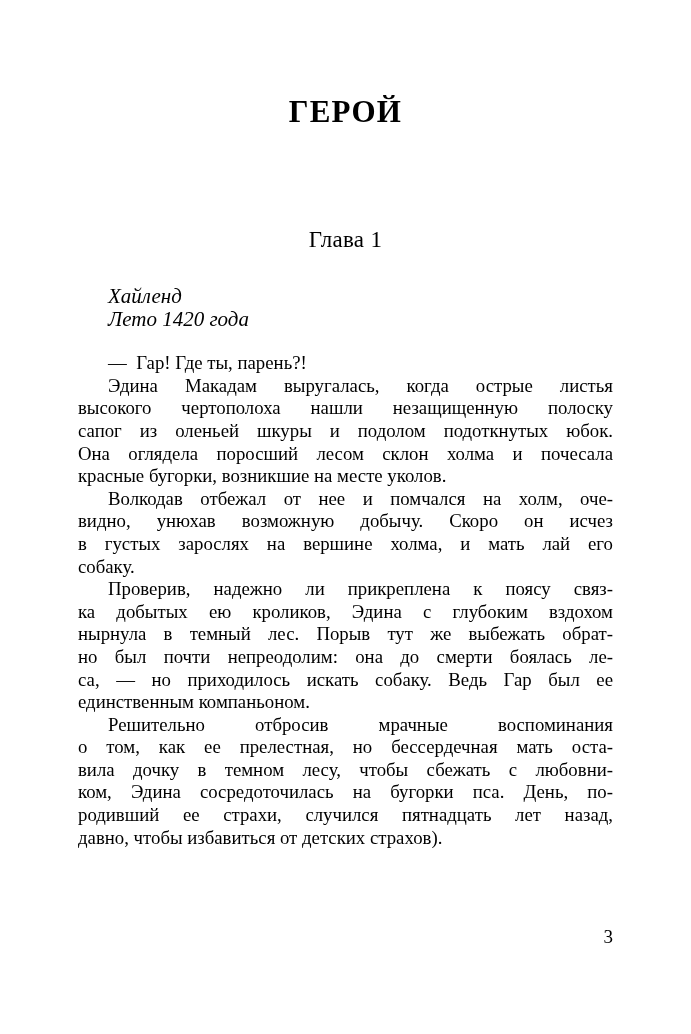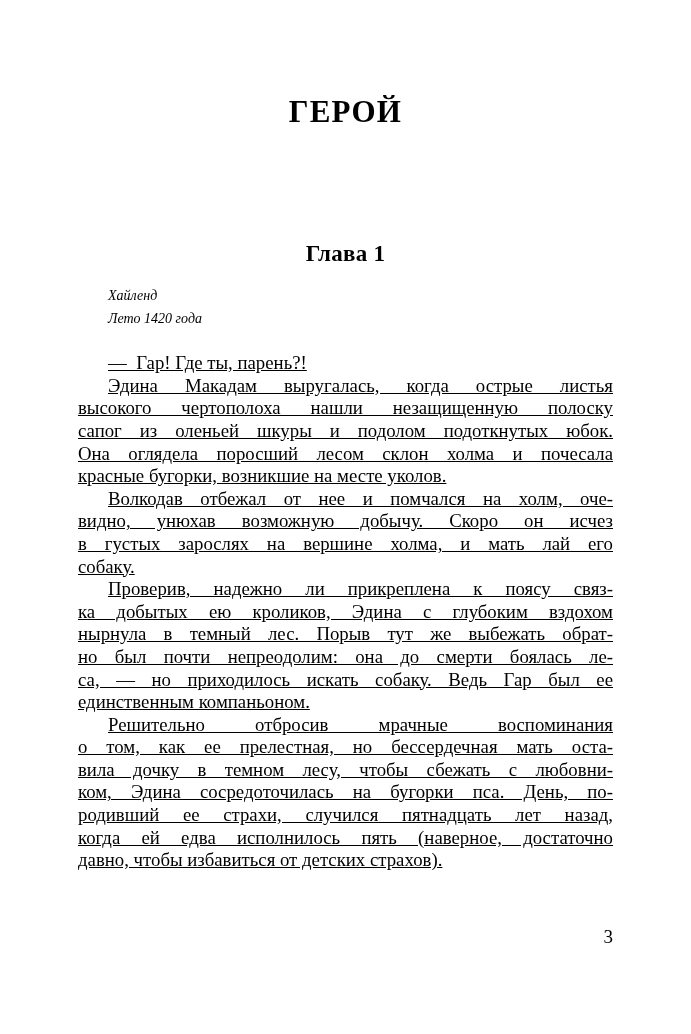--- a/index.html
+++ b/index.html
@@ -35,62 +35,61 @@
     text-align: center;
     font-size: 31px;
     font-weight: bold;
     letter-spacing: 1.2px;
     line-height: 38px;
   }
 
   .chapter-title {
     position: absolute;
     left: 0;
-    top: 226px;
+    top: 212px;
     width: 691px;
     text-align: center;
     font-size: 23px;
-    font-weight: bold;
+    font-weight: normal;
     letter-spacing: 0.3px;
     line-height: 30px;
   }
 
   .textblock {
     position: absolute;
     left: 78px;
     top: 272px;
     width: 535px;
   }
 
   .scene-note {
     margin: 0;
     padding-left: 30px;
     font-style: italic;
-    font-size: 14px;
+    font-size: 21px;
     line-height: 22.6px;
   }
   .scene-note .line {
     display: block;
     white-space: pre;
   }
 
   .body-copy {
     margin: 0;
     padding-top: 22px;
     font-size: 18.8px;
     line-height: 22.6px;
   }
 
   
   .ln {
     display: block;
     text-align: justify;
     text-align-last: justify;
     white-space: pre-wrap;
-    text-decoration: underline;
   }
   .ln.last,
   .ln.ragged {
     text-align: left;
     text-align-last: left;
   }
   .ln.indent {
     text-indent: 30px;
   }
 
@@ -134,21 +133,20 @@
         <span class="ln">ка добытых ею кроликов, Эдина с глубоким вздохом</span>
         <span class="ln">нырнула в темный лес. Порыв тут же выбежать обрат-</span>
         <span class="ln">но был почти непреодолим: она до смерти боялась ле-</span>
         <span class="ln">са, — но приходилось искать собаку. Ведь Гар был ее</span>
         <span class="ln ragged">единственным компаньоном.</span>
         <span class="ln indent">Решительно отбросив мрачные воспоминания</span>
         <span class="ln">о том, как ее прелестная, но бессердечная мать оста-</span>
         <span class="ln">вила дочку в темном лесу, чтобы сбежать с любовни-</span>
         <span class="ln">ком, Эдина сосредоточилась на бугорки пса. День, по-</span>
         <span class="ln">родивший ее страхи, случился пятнадцать лет назад,</span>
-        <span class="ln">когда ей едва исполнилось пять (наверное, достаточно</span>
         <span class="ln ragged">давно, чтобы избавиться от детских страхов).</span>
       </div>
 
   </div>
 
   <div class="folio">3</div>
 
 </div>
 
 </body></html>

